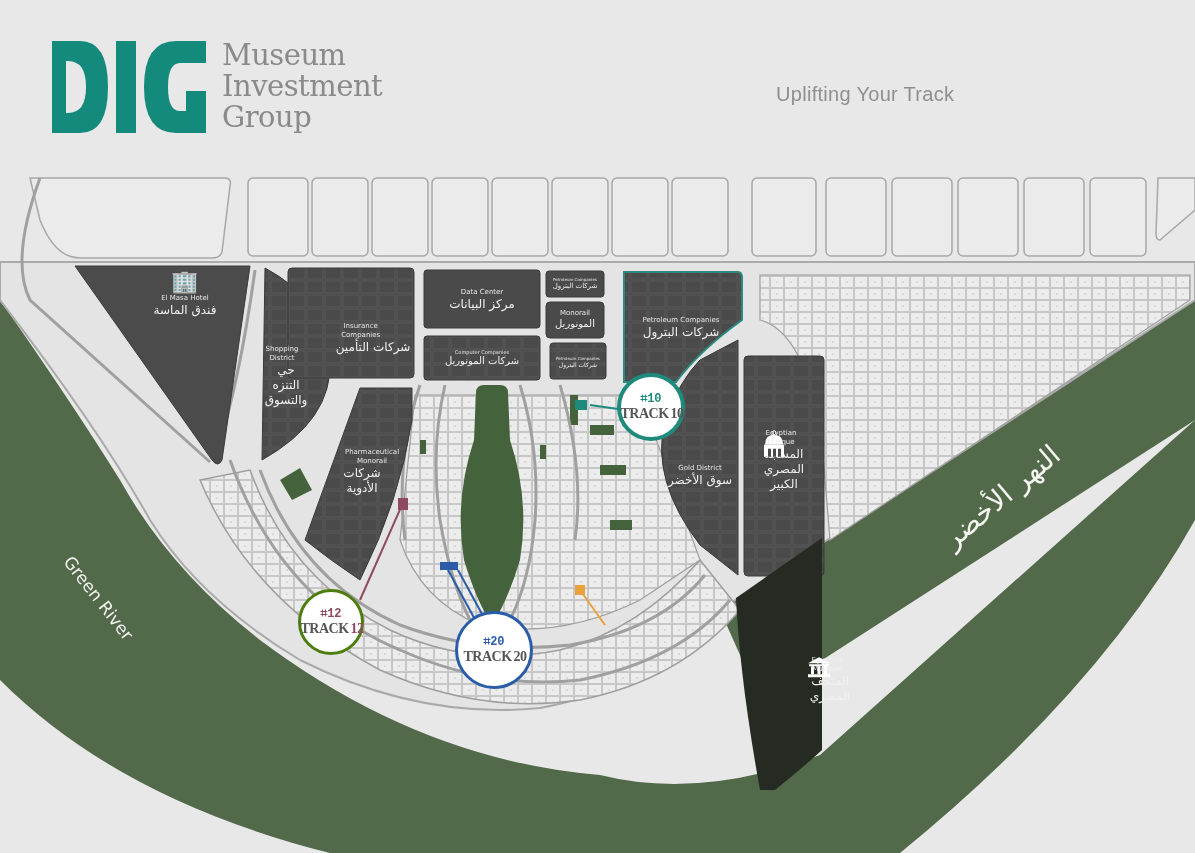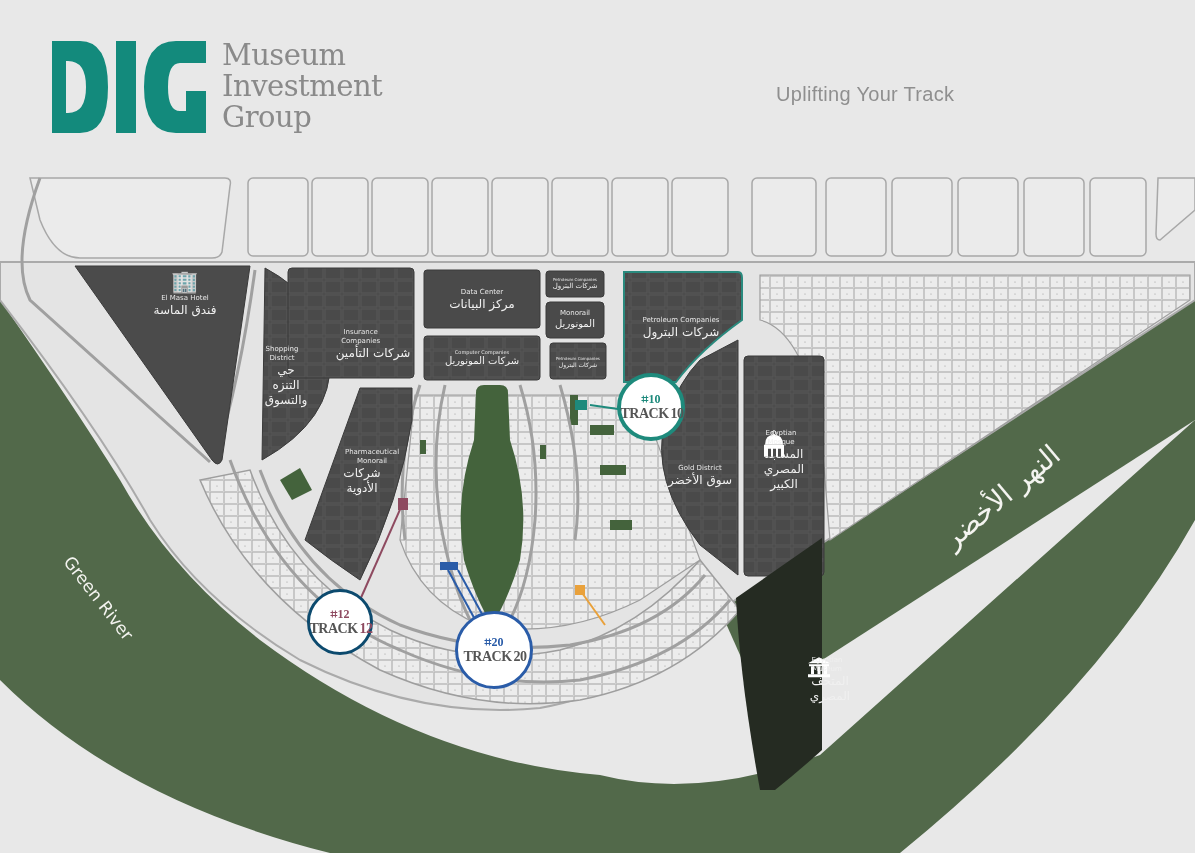--- a/index.html
+++ b/index.html
@@ -10,21 +10,21 @@
   .logo-words{margin-left:14px;color:#8a8a8a;font-family:"DejaVu Serif","Liberation Serif",serif;font-size:29px;line-height:31px;letter-spacing:-0.5px;}
   .logo-words div{white-space:nowrap;}
   .tagline{position:absolute;left:776px;top:72px;color:#8f8f8f;font-family:"Liberation Sans",sans-serif;font-size:20px;letter-spacing:0.3px;margin-top:11px;}
   .map{position:absolute;left:0;top:170px;width:1195px;height:683px;}
   .map svg{position:absolute;left:0;top:0;}
   .lbl{position:absolute;color:#f0f0f0;text-align:center;line-height:1.25;white-space:nowrap;transform:translate(-50%,-50%);}
   .lbl .en{font-size:7px;opacity:0.95;}
   .lbl .ar{font-size:12px;direction:rtl;}
   .river{position:absolute;color:#f4f4f0;white-space:nowrap;transform-origin:center;}
   .track{position:absolute;border-radius:50%;background:#ffffff;display:flex;flex-direction:column;align-items:center;justify-content:center;transform:translate(-50%,-50%);box-sizing:border-box;}
-  .track .ticon{font-family:Liberation Serif, serif;font-weight:bold;font-size:12px;line-height:14px;}
+  .track .ticon{font-family:Liberation Mono, monospace;font-weight:bold;font-size:12px;line-height:14px;}
   .track .tname{font-family:Liberation Serif, serif;font-weight:bold;font-size:14px;letter-spacing:-0.5px;color:#555;}
   .track .tname span{margin-left:2px;}
 </style>
 </head>
 <body>
 
 <div class="header">
   <div class="logo">
     <svg class="logo-mark" viewBox="0 0 156 92">
 
@@ -152,21 +152,21 @@
 
   <div class="lbl" style="left:185px;top:124px;">
     <div style="font-size:22px;line-height:24px;">🏢</div>
     <div class="en">El Masa Hotel</div>
     <div class="ar">فندق الماسة</div>
   </div>
   <div class="lbl" style="left:286px;top:206px;">
     <div class="en" style="width:40px;white-space:normal;">Shopping District</div>
     <div class="ar" style="width:48px;white-space:normal;">حي التنزه والتسوق</div>
   </div>
-  <div class="lbl" style="left:373px;top:174px;">
+  <div class="lbl" style="left:373px;top:168px;">
     <div class="en" style="width:50px;white-space:normal;">Insurance Companies</div>
     <div class="ar">شركات التأمين</div>
   </div>
   <div class="lbl" style="left:482px;top:130px;">
     <div class="en">Data Center</div>
     <div class="ar">مركز البيانات</div>
   </div>
   <div class="lbl" style="left:575px;top:114px;">
     <div class="en" style="font-size:4px;">Petroleum Companies</div>
     <div class="ar" style="font-size:7px;">شركات البترول</div>
@@ -220,21 +220,21 @@
     <div class="ar" style="width:46px;white-space:normal;">المتحف المصري</div>
   </div>
 
   <div class="river" style="left:48px;top:418px;font-size:17px;transform:rotate(52deg);">Green River</div>
   <div class="river" style="left:930px;top:310px;font-size:28px;direction:rtl;transform:rotate(-40deg);">النهر الأخضر</div>
 
   <div class="track" style="left:651px;top:237px;width:68px;height:68px;border:4px solid #1e8a7c;">
     <div class="ticon" style="color:#1e8a7c;">⌗<span>10</span></div>
     <div class="tname"><span>TRACK</span><span>10</span></div>
   </div>
-  <div class="track" style="left:340px;top:452px;width:66px;height:66px;border:3px solid #0c4a6e;">
+  <div class="track" style="left:331px;top:452px;width:66px;height:66px;border:3px solid #4d7c0f;">
     <div class="ticon" style="color:#8e4a60;">⌗<span>12</span></div>
     <div class="tname"><span>TRACK</span><span style="color:#8e4a60;">12</span></div>
   </div>
   <div class="track" style="left:494px;top:480px;width:78px;height:78px;border:3px solid #2a5ca8;">
     <div class="ticon" style="color:#2a5ca8;">⌗<span>20</span></div>
     <div class="tname"><span>TRACK</span><span>20</span></div>
   </div>
 </div>
 
 </body></html>

